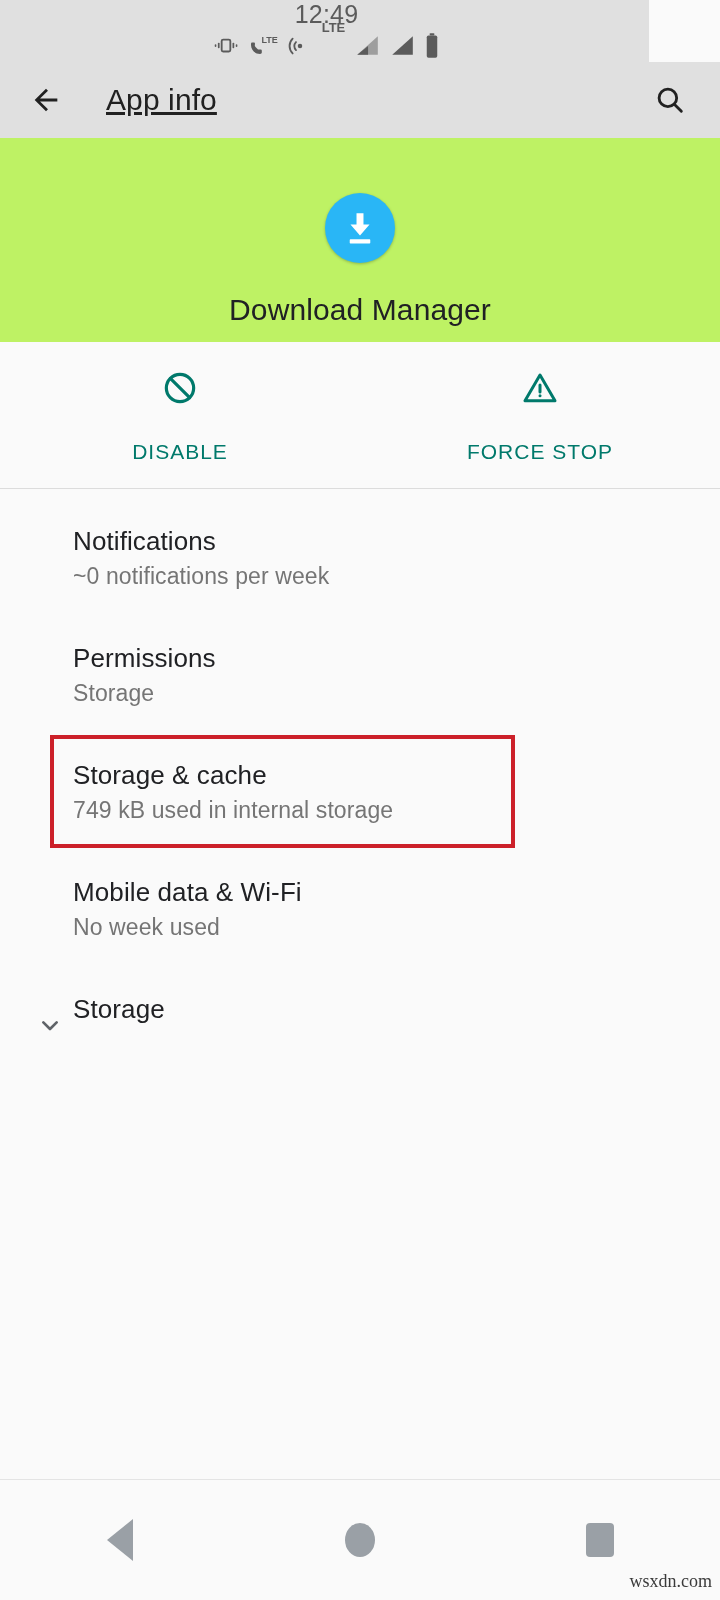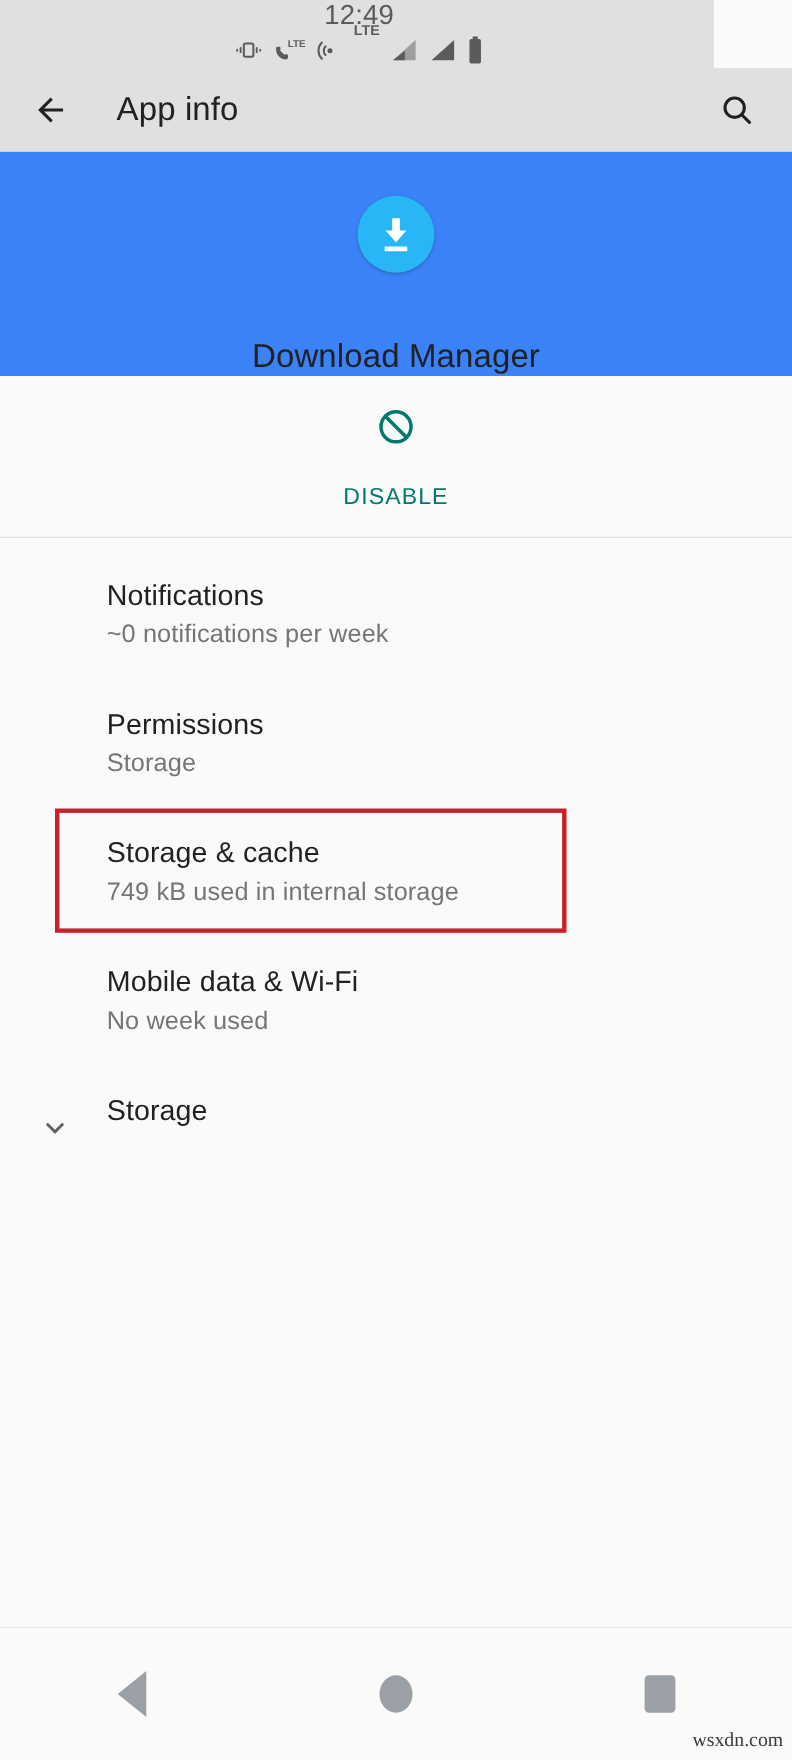--- a/index.html
+++ b/index.html
@@ -25,29 +25,29 @@
   .lte-text { font-size:13px; font-weight:700; color:#5b5b5b; line-height:1; transform:translateY(-11px); }
 
   
   .appbar {
     position:absolute; top:62px; left:0; width:720px; height:76px;
     background:#e0e0e0;
     display:flex; align-items:center;
   }
   .back-btn { width:40px; height:40px; margin-left:26px; display:flex; align-items:center; justify-content:center; }
   .appbar-title {
-    margin-left:40px; font-size:30px; color:#212121; font-weight:400; letter-spacing:.1px;
+    margin-left:40px; font-size:30px; color:#212121; font-weight:400; letter-spacing:.1px;text-decoration:underline;
   }
   .search-btn { position:absolute; right:28px; width:44px; height:44px; display:flex; align-items:center; justify-content:center; }
 
   
   .app-header {
     position:absolute; top:138px; left:0; width:720px; height:204px;
-    background:#3b82f6;
-    display:flex; flex-direction:column; align-items:center; justify-content:space-between;
+    background:#bef264;
+    display:flex; flex-direction:column; align-items:center; justify-content:center;
     padding-top:40px;
   }
   .app-icon {
     width:70px; height:70px; border-radius:50%;
     background:#29b6f6;
     display:flex; align-items:center; justify-content:center;
     box-shadow:0 1px 3px rgba(0,0,0,.25);
   }
   .app-name {
     margin-top:30px; font-size:30px; color:#202124; letter-spacing:.1px;
@@ -68,21 +68,21 @@
   }
   .actions-divider {
     position:absolute; top:488px; left:0; width:720px; height:1px; background:#dcdcdc;
   }
 
   
   .list { position:absolute; top:489px; left:0; width:720px; }
   .row {
     position:relative;
     min-height:117px;
-    padding:38px 30px 0 97px;
+    padding:38px 30px 0 73px;
   }
   .row-title { font-size:26px; color:#202124; line-height:1.12; letter-spacing:.1px; }
   .row-sub { margin-top:7px; font-size:23px; color:#757575; line-height:1.15; letter-spacing:.1px; }
   .chevron-slot {
     position:absolute; left:30px; top:48px; width:40px; height:40px;
     display:flex; align-items:center; justify-content:center;
   }
 
   
   .highlight-box {
@@ -196,20 +196,30 @@
     <div class="action">
       <svg width="40" height="40" viewBox="0 0 24 24">
         <g fill="none" stroke="#00796b" stroke-width="1.9" stroke-linecap="round">
           <circle cx="12" cy="12" r="8.2"></circle>
           <line x1="6.2" y1="6.2" x2="17.8" y2="17.8"></line>
         </g>
       </svg>
       <div class="action-label">DISABLE</div>
     </div>
 
+    <div class="action">
+      <svg width="40" height="40" viewBox="0 0 24 24">
+        <g fill="none" stroke="#00796b" stroke-width="1.8" stroke-linejoin="round" stroke-linecap="round">
+          <path d="M12 4.2 L21 19.6 L3 19.6 Z"></path>
+          <line x1="12" y1="10.2" x2="12" y2="14.4"></line>
+          <line x1="12" y1="16.6" x2="12" y2="16.7"></line>
+        </g>
+      </svg>
+      <div class="action-label">FORCE STOP</div>
+    </div>
 
   </div>
   <div class="actions-divider"></div>
 
   <div class="list">
 
     <div class="row">
       <div class="row-title">Notifications</div>
       <div class="row-sub">~0 notifications per week</div>
     </div>

